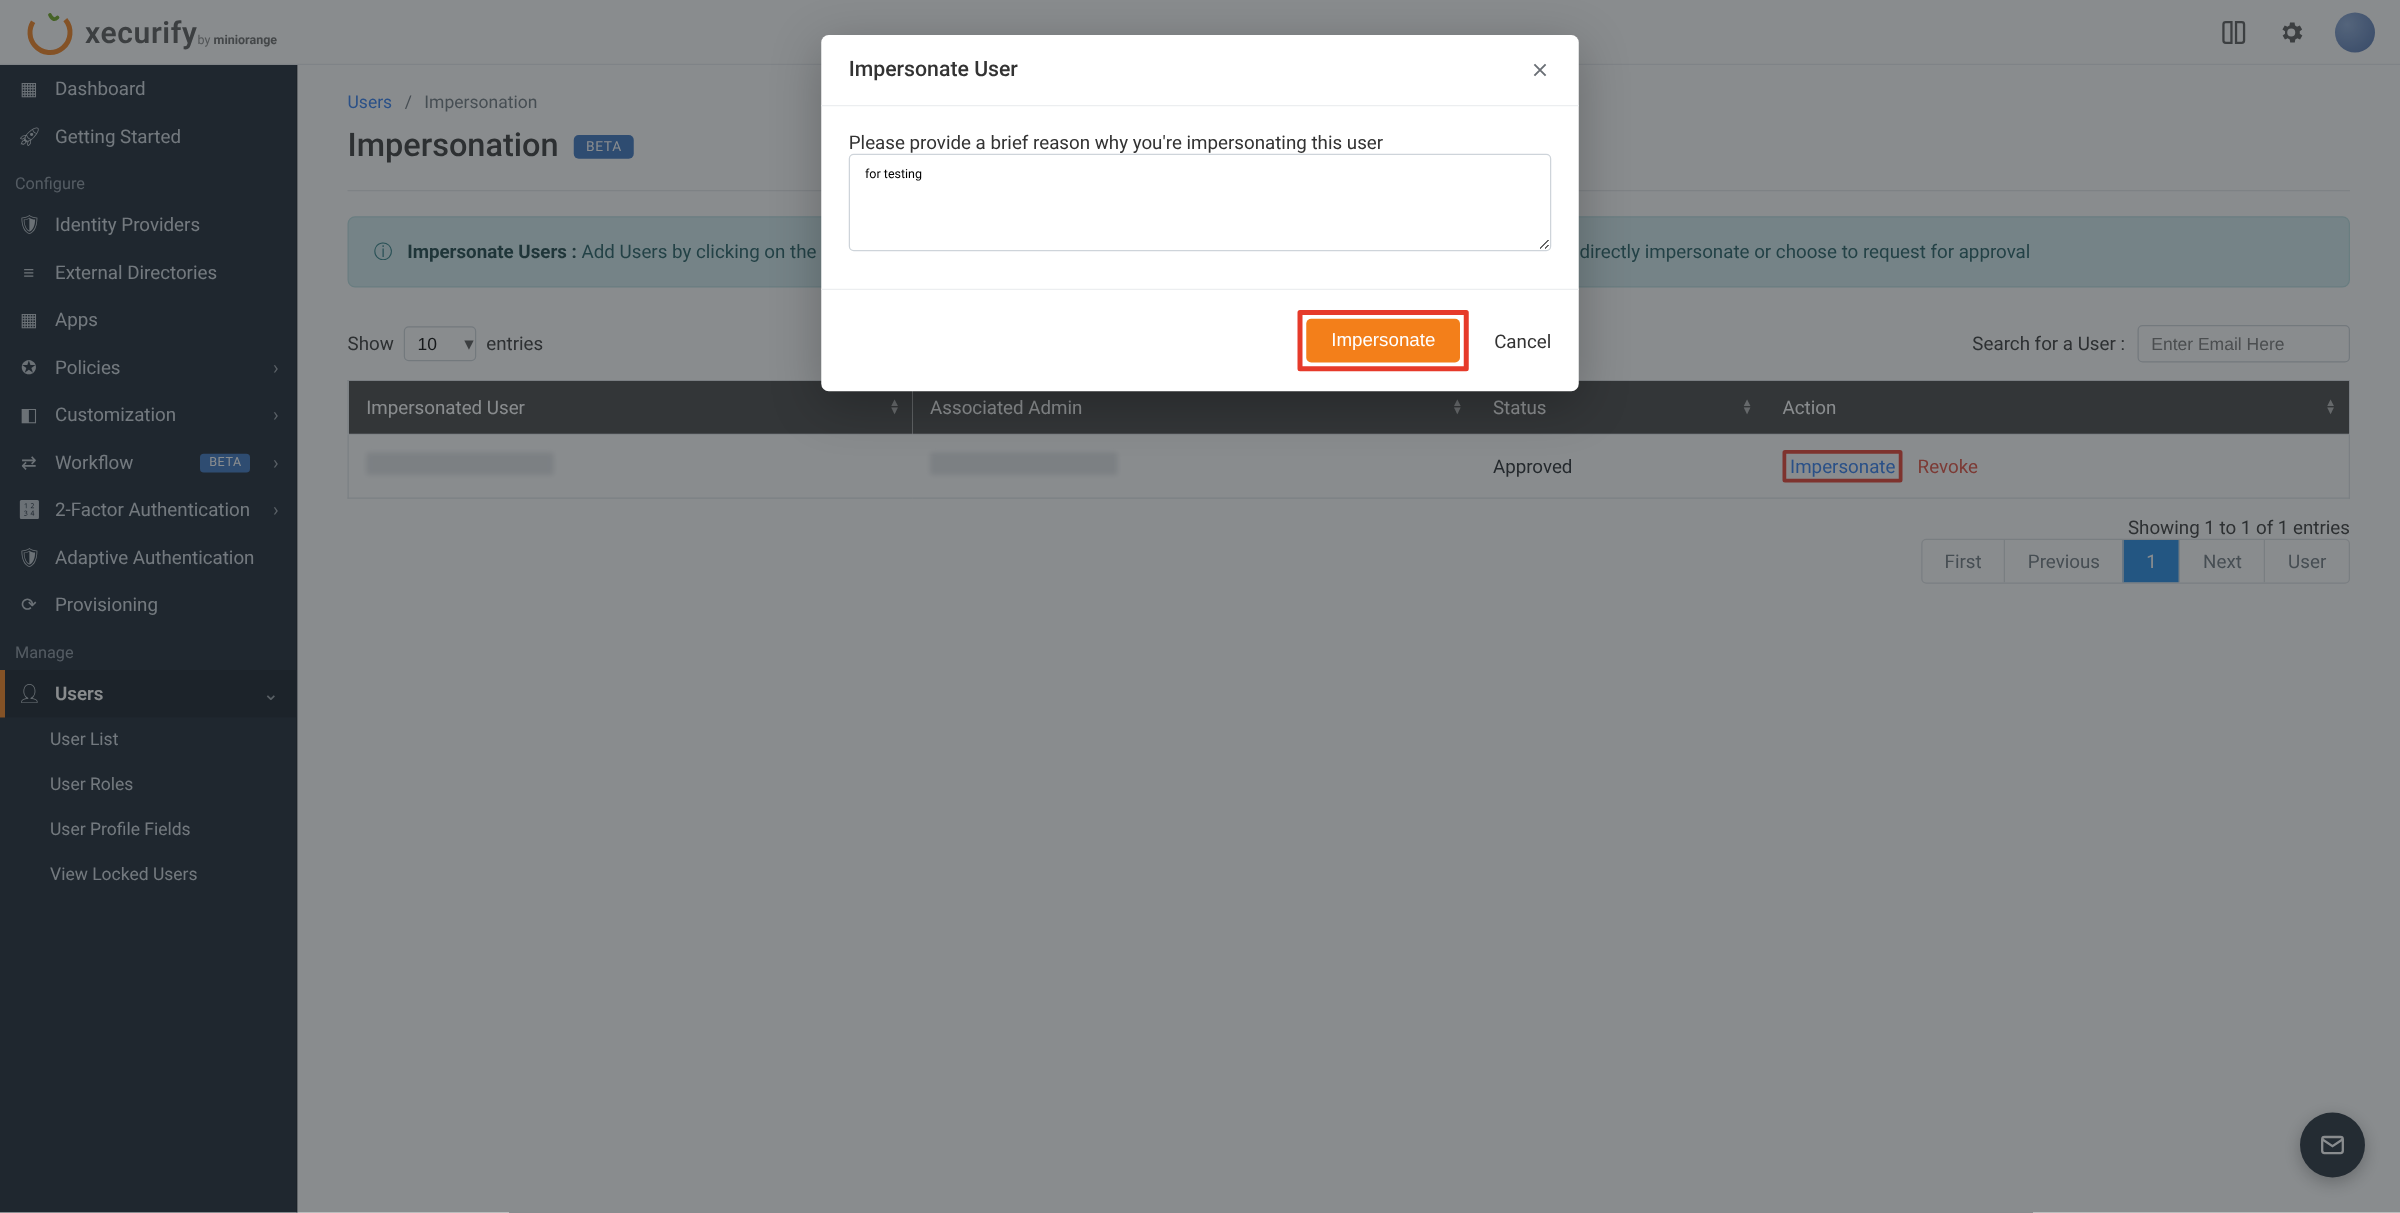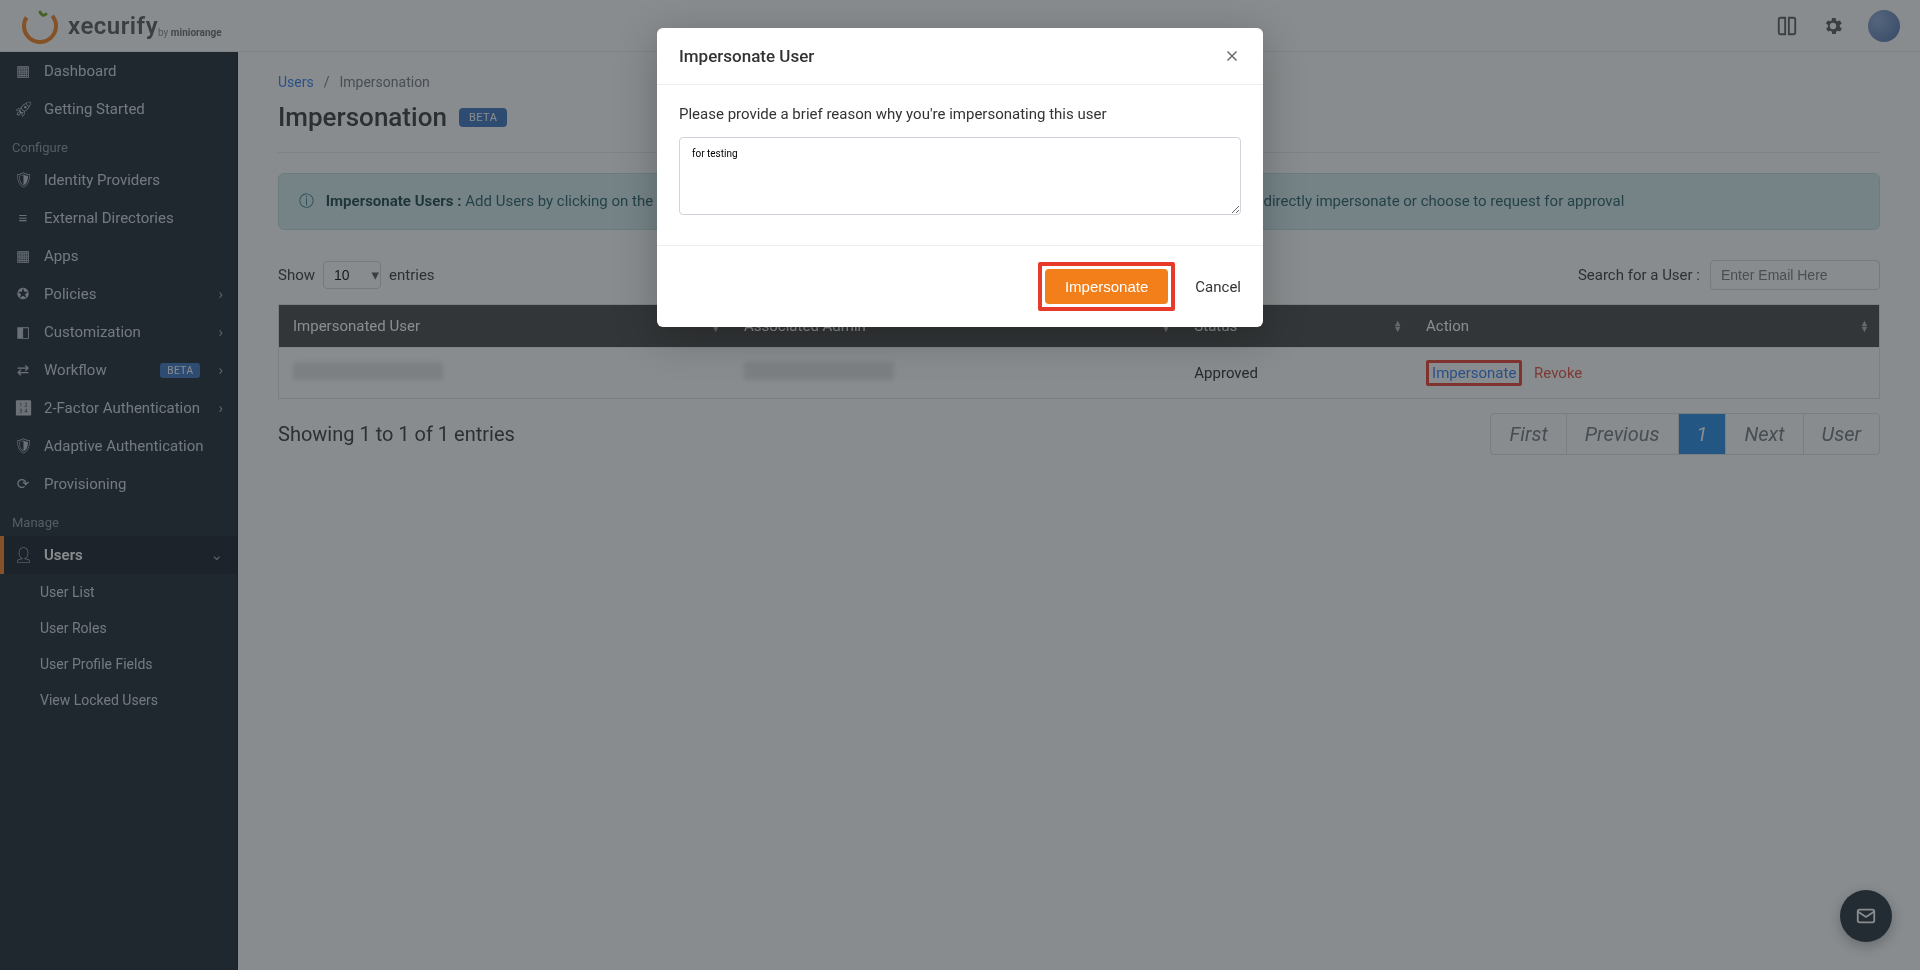--- a/index.html
+++ b/index.html
@@ -53,36 +53,36 @@
   table.data { width:100%; border-collapse:collapse; border:1px solid #e0e3e7; font-size:15px; margin-bottom:14px;}
   table.data thead th { background:#404040; color:#fff; text-align:left; padding:12px 14px; font-weight:400; position:relative; }
   table.data thead th .sort { position:absolute; right:10px; top:50%; transform:translateY(-50%); display:flex; flex-direction:column; line-height:6px; font-size:9px; opacity:.6;}
   table.data thead th.asc .sort .up { opacity:1; color:#fff;}
   table.data tbody td { padding:12px 14px; border-top:1px solid #eef0f2; }
   .redacted { display:inline-block; width:150px; height:18px; background:#e2e4e7; border-radius:2px; filter:blur(2px); }
   .link-blue { color:#2d7bf0; cursor:pointer; }
   .link-red { color:#e24b3b; cursor:pointer; margin-left:8px;}
   .imp-highlight { border:3px solid #e63a2a; padding:1px 3px; border-radius:2px; display:inline-block; }
 
-  .table-footer { display:flex; align-items:center; font-size:20px; color:#333; }
+  .table-footer { display:flex; align-items:flex-end; font-size:15px; color:#333;flex-direction:column; }
   .pager { margin-left:auto; display:flex; border:1px solid #dcdfe3; border-radius:4px; overflow:hidden; }
-  .pager span { padding:8px 18px; border-left:1px solid #dcdfe3; cursor:pointer; color:#6c757d;font-style:italic; }
+  .pager span { padding:8px 18px; border-left:1px solid #dcdfe3; cursor:pointer; color:#6c757d; }
   .pager span:first-child { border-left:0; }
   .pager span.active { background:#1e88e5; color:#fff; }
 
   
   .overlay { position:absolute; inset:0; background:rgba(40,45,50,.55); z-index:5; }
 
   
   .modal { position:absolute; z-index:6; left:50%; top:28px; transform:translateX(-50%); width:606px; background:#fff; border-radius:6px; box-shadow:0 10px 40px rgba(0,0,0,.25); }
   .modal-header { padding:18px 22px; display:flex; align-items:center; border-bottom:1px solid #eceef0;}
   .modal-header h3 { font-size:17px; font-weight:500; color:#333; }
   .modal-header .close { margin-left:auto; cursor:pointer; color:#6a6f75; font-size:20px; line-height:1; }
   .modal-body { padding:20px 22px 26px; }
-  .modal-body p { font-size:15px; color:#333; margin-bottom:14px; }
+  .modal-body p { font-size:15px; color:#333; }
   .modal-body textarea { width:100%; height:78px; border:1px solid #ced4da; border-radius:4px; padding:10px 12px; font-size:10px; font-family:inherit; resize:both; }
   .modal-footer { padding:16px 22px; border-top:1px solid #eceef0; display:flex; justify-content:flex-end; align-items:center; gap:20px; }
   .btn-imp { background:#f37f1a; color:#fff; border:none; border-radius:4px; padding:9px 20px; font-size:15px; cursor:pointer; }
   .btn-imp-wrap { border:4px solid #e63a2a; padding:3px; border-radius:2px; }
   .btn-cancel { color:#333; cursor:pointer; font-size:15px; }
 
   
   .fab { position:absolute; right:28px; bottom:28px; width:52px; height:52px; border-radius:50%; background:#1f2a37; color:#fff; display:flex; align-items:center; justify-content:center; z-index:3; box-shadow:0 4px 14px rgba(0,0,0,.3); cursor:pointer;}
   .fab svg { width:22px; height:22px; }
 

